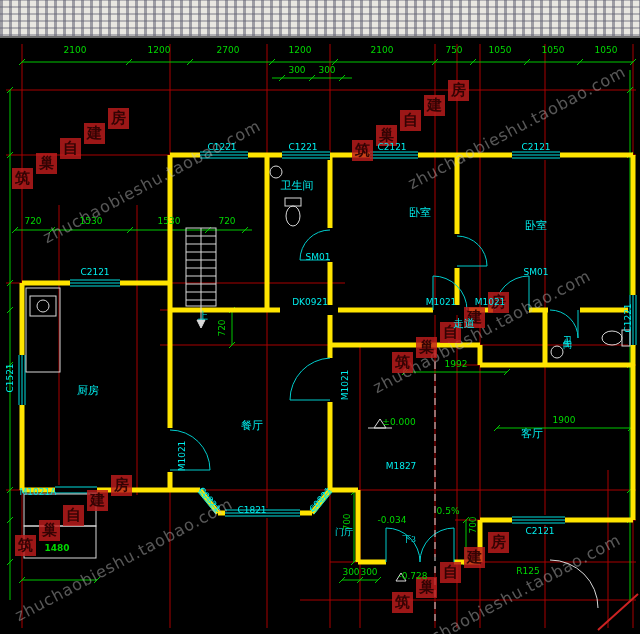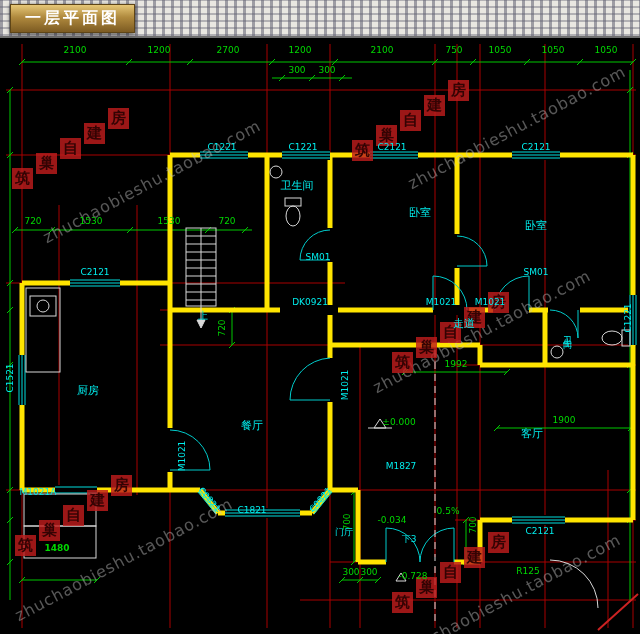--- a/index.html
+++ b/index.html
@@ -13,21 +13,21 @@
   .title-badge{position:absolute;top:4px;left:10px;z-index:7;padding:3px 14px;
     background:linear-gradient(180deg,#e6c777 0%,#b08a3e 45%,#7c5b22 100%);
     border:1px solid #5e4517;color:#fff;font-weight:bold;font-size:16px;letter-spacing:3px;
     box-shadow:0 1px 4px rgba(0,0,0,.7);}
   svg.plan{position:absolute;top:0;left:0;z-index:1;}
   #watermarks{position:absolute;inset:0;z-index:2;pointer-events:none;}
   #labels{position:absolute;inset:0;z-index:3;pointer-events:none;}
   .ann{position:absolute;transform:translate(-50%,-50%);white-space:nowrap;line-height:1;}
   .dim{color:#00d800;font-size:9px;}
   .code{color:#00eded;font-size:9px;}
-  .room{color:#00eded;font-size:11px;}
+  .room{color:#00eded;font-size:11px;font-family:Liberation Serif, serif;}
   .vert{writing-mode:vertical-rl;text-orientation:upright;letter-spacing:2px;white-space:normal;}
   .wm-url{position:absolute;color:rgba(195,195,195,.45);font-size:16px;letter-spacing:1px;
     transform:rotate(-28deg);white-space:nowrap;}
   .wm-brand{position:absolute;width:0;height:0;}
   .wm-brand b{position:absolute;width:21px;height:21px;background:rgba(190,28,28,.82);
     color:rgba(45,2,2,.95);font-weight:bold;font-size:15px;display:flex;align-items:center;
     justify-content:center;font-family:"DejaVu Sans",sans-serif;}
 </style>
 </head>
 <body>
@@ -366,14 +366,13 @@
       <span class="ann room" style="left: 536px; top: 225px; transform: translate(-50%, -50%);">卧室</span>
       <span class="ann room" style="left: 88px; top: 390px; transform: translate(-50%, -50%);">厨房</span>
       <span class="ann room" style="left: 252px; top: 425px; transform: translate(-50%, -50%);">餐厅</span>
       <span class="ann room" style="left: 464px; top: 323px; transform: translate(-50%, -50%);">走道</span>
       <span class="ann room" style="left: 532px; top: 433px; transform: translate(-50%, -50%);">客厅</span>
       <span class="ann room vert" style="left: 567px; top: 332px; font-size: 9px; transform: translate(-50%, -50%);">卫生间</span>
       <span class="ann room" style="left: 344px; top: 532px; font-size: 9px; transform: translate(-50%, -50%);">门厅</span>
     </div>
 
   <div class="ornament"></div>
-  <div class="title-badge">一层平面图</div>
 </div>
 
 </body></html>

